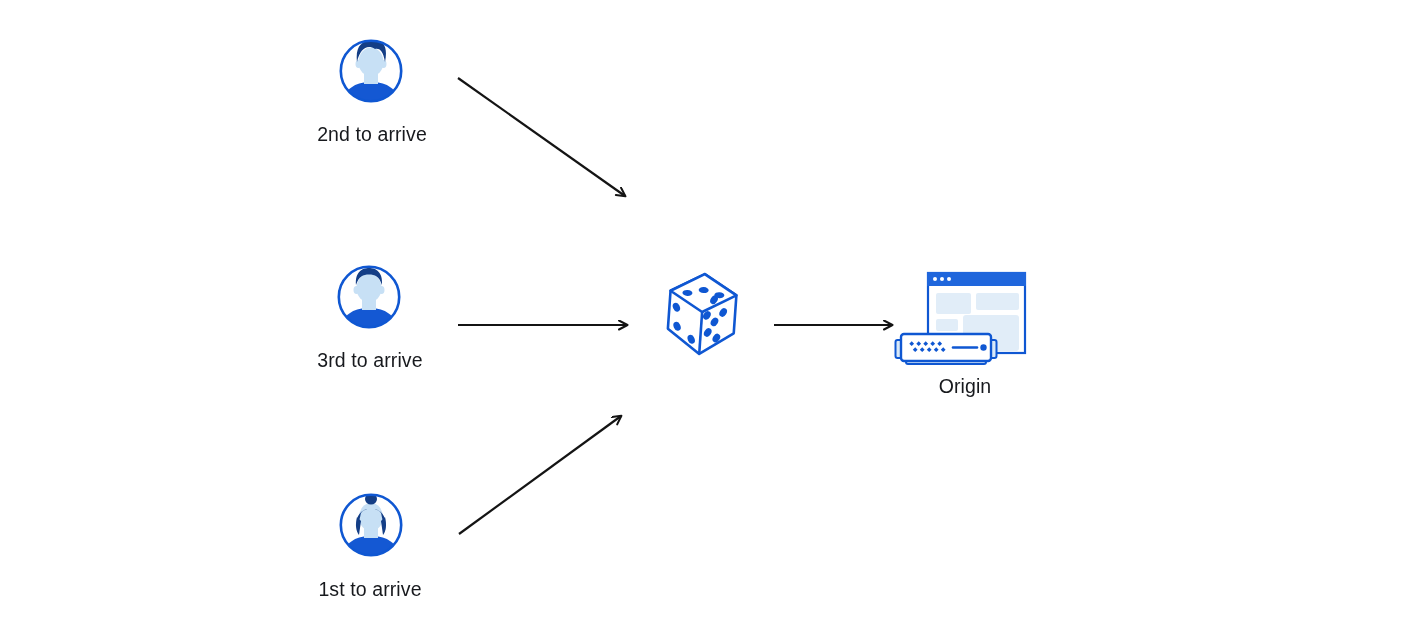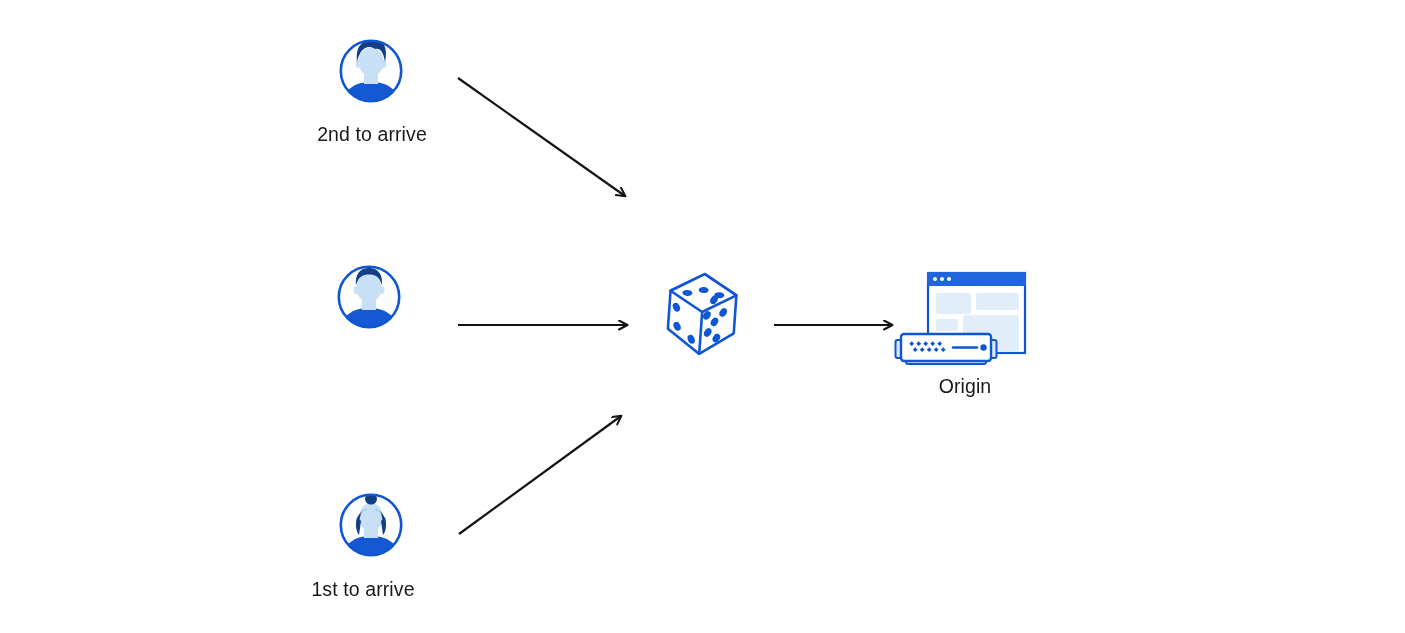--- a/index.html
+++ b/index.html
@@ -70,40 +70,41 @@
     <g clip-path="url(#c2)">
       <path d="M4,68 C8,50 20,45 34,45 C48,45 60,50 64,68 Z" fill="#1458d3"></path>
       <rect x="27" y="32" width="14" height="15" fill="#c7e0f5"></rect>
       <ellipse cx="21.5" cy="27" rx="3" ry="4" fill="#c7e0f5"></ellipse>
       <ellipse cx="46.5" cy="27" rx="3" ry="4" fill="#c7e0f5"></ellipse>
       <ellipse cx="34" cy="25" rx="12.5" ry="14.5" fill="#c7e0f5"></ellipse>
       <path d="M21,22 C20,9 27,5 34,5 C41,5 48,9 47,22 C44,13 40,11.5 34,11.5 C28,11.5 24,13 21,22 Z" fill="#143e86"></path>
     </g>
     <circle cx="34" cy="34" r="30.2" fill="none" stroke="#0f57d2" stroke-width="2.6"></circle>
   </svg>
+  <div class="client-label" style="left:285px;top:340px">3rd to arrive</div>
 
   <svg class="abs" style="left:337px;top:483px" width="68" height="68" viewBox="0 0 68 68">
     <defs>
         <clipPath id="c3">
           <circle cx="34" cy="34" r="30.2"></circle>
         </clipPath>
       </defs>
     <circle cx="34" cy="34" r="30.2" fill="#ffffff"></circle>
     <g clip-path="url(#c3)">
       <path d="M4,68 C8,50 20,45 34,45 C48,45 60,50 64,68 Z" fill="#1458d3"></path>
       <rect x="27" y="32" width="14" height="15" fill="#c7e0f5"></rect>
       <ellipse cx="34" cy="26" rx="12" ry="14" fill="#c7e0f5"></ellipse>
       <ellipse cx="34" cy="8" rx="6" ry="5.5" fill="#143e86"></ellipse>
       <path d="M20,34 C17,12 51,12 48,34 C46,33 45,26 44,22 C40,16 28,16 24,22 C23,26 22,33 20,34 Z" fill="#143e86"></path>
       <path d="M20,26 C18,34 19,40 22,44 L24,30 Z" fill="#143e86"></path>
       <path d="M48,26 C50,34 49,40 46,44 L44,30 Z" fill="#143e86"></path>
     </g>
     <circle cx="34" cy="34" r="30.2" fill="none" stroke="#0f57d2" stroke-width="2.6"></circle>
   </svg>
-  <div class="client-label" style="left:278px;top:569px">1st to arrive</div>
+  <div class="client-label" style="left:285px;top:569px">1st to arrive</div>
 
   <svg class="abs" style="left:663px;top:260px" width="80" height="94" viewBox="0 0 80 94">
     <g transform="rotate(4 39 46)" stroke="#0f57d2" stroke-width="2.6" stroke-linejoin="round" fill="#ffffff">
       <path d="M39,6 L72,25 L72,63 L39,86 L6,63 L6,25 Z"></path>
       <path d="M39,6 L72,25 L39,44 L6,25 Z"></path>
       <path d="M39,44 L39,86"></path>
     </g>
     <g transform="rotate(4 39 46)" fill="#0f57d2">
       <ellipse cx="23" cy="26" rx="5" ry="3"></ellipse>
       <ellipse cx="39" cy="22" rx="5" ry="3"></ellipse>

